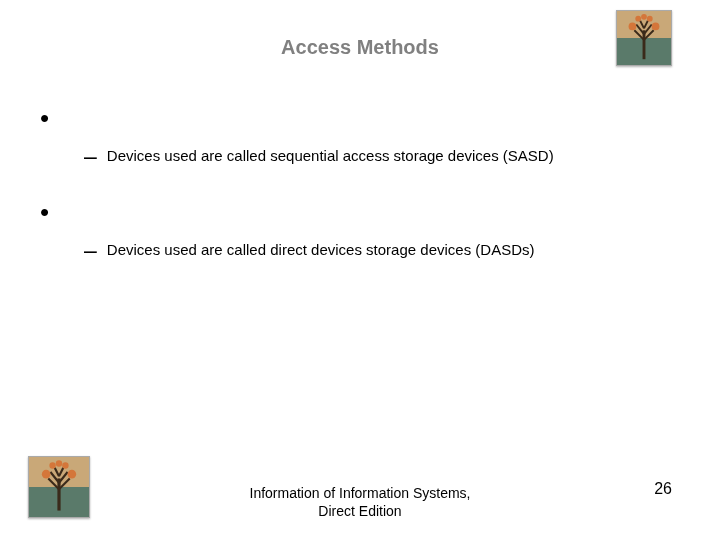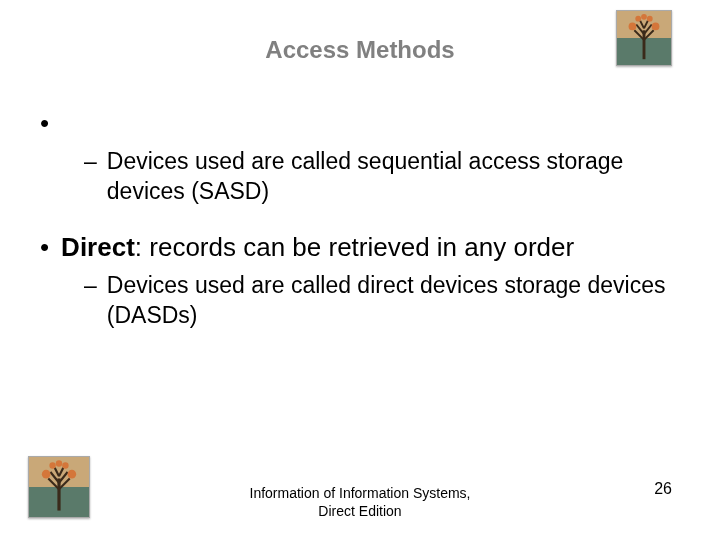--- a/index.html
+++ b/index.html
@@ -17,21 +17,21 @@
     height: 56px;
     background: linear-gradient(135deg, #d4a574 0%, #c29963 40%, #5a7a6a 70%, #4a6a5a 100%);
     border: 1px solid #aaa;
     box-shadow: 0 1px 2px rgba(0,0,0,0.3);
   }
   .logo svg { width: 100%; height: 100%; }
   .logo-top { top: 10px; right: 48px; }
   .logo-bottom { bottom: 22px; left: 28px; width: 62px; height: 62px; }
   .title {
     text-align: center;
-    font-size: 24px;
+    font-size: 20px;
     font-weight: bold;
     color: #808080;
     margin-top: 36px;
     margin-bottom: 42px;
   }
   .content {
     padding-left: 40px;
     padding-right: 40px;
   }
   .bullet-item {
@@ -61,21 +61,21 @@
     margin-bottom: 24px;
     margin-top: 4px;
   }
   .sub-mark {
     font-size: 23px;
     line-height: 30px;
     margin-right: 10px;
     color: #000;
   }
   .sub-text {
-    font-size: 23px;
+    font-size: 15px;
     line-height: 30px;
     color: #000;
   }
   .footer {
     position: absolute;
     bottom: 20px;
     left: 0;
     right: 0;
     text-align: center;
     font-size: 14px;
@@ -114,23 +114,20 @@
   <div class="bullet-item">
     <div class="bullet-mark">•</div>
   </div>
   <div class="sub-item">
     <div class="sub-mark">–</div>
     <div class="sub-text">Devices used are called sequential access storage devices (SASD)</div>
   </div>
 
   <div class="bullet-item">
     <div class="bullet-mark">•</div>
-    <div class="bullet-text">
-      <span class="term">Direct</span><span>: records can be retrieved in any order</span>
-    </div>
   </div>
   <div class="sub-item">
     <div class="sub-mark">–</div>
     <div class="sub-text">Devices used are called direct devices storage devices (DASDs)</div>
   </div>
 
 </div>
 
 <div class="logo logo-bottom">
   <svg viewBox="0 0 56 56">

